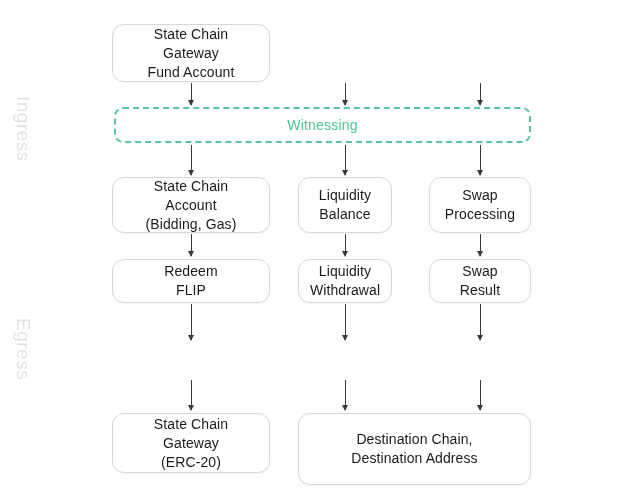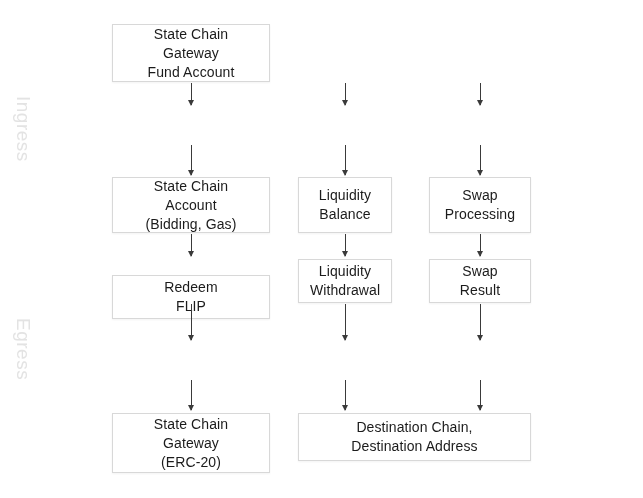--- a/index.html
+++ b/index.html
@@ -17,21 +17,21 @@
     background: #ffffff;
     overflow: hidden;
   }
 
   
   .node {
     position: absolute;
     box-sizing: border-box;
     background: #ffffff;
     border: 1px solid #d8d8d8;
-    border-radius: 0;
+    border-radius: 12px;
     box-shadow: 0 1px 2px rgba(0,0,0,0.05);
     display: flex;
     align-items: center;
     justify-content: center;
     text-align: center;
     color: #1b1b1b;
     font-size: 14px;
     line-height: 19px;
     letter-spacing: 0.1px;
     white-space: pre-line;
@@ -103,40 +103,43 @@
 
   <div class="node" style="left:112px; top:24px; width:158px; height:58px;">State Chain
 Gateway
 Fund Account</div>
 
 
   <div class="arrow" style="left:191px; top:83px; height:22px;"></div>
   <div class="arrow" style="left:345px; top:83px; height:22px;"></div>
   <div class="arrow" style="left:480px; top:83px; height:22px;"></div>
 
+  <div class="band witness" style="left:114px; top:107px; width:417px; height:36px;">
+    <span class="band-label">Witnessing</span>
+  </div>
 
   <div class="arrow" style="left:191px; top:145px; height:30px;"></div>
   <div class="arrow" style="left:345px; top:145px; height:30px;"></div>
   <div class="arrow" style="left:480px; top:145px; height:30px;"></div>
 
   <div class="node" style="left:112px; top:177px; width:158px; height:56px;">State Chain
 Account
 (Bidding, Gas)</div>
 
   <div class="node" style="left:298px; top:177px; width:94px; height:56px;">Liquidity
 Balance</div>
 
   <div class="node" style="left:429px; top:177px; width:102px; height:56px;">Swap
 Processing</div>
 
   <div class="arrow" style="left:191px; top:234px; height:22px;"></div>
   <div class="arrow" style="left:345px; top:234px; height:22px;"></div>
   <div class="arrow" style="left:480px; top:234px; height:22px;"></div>
 
-  <div class="node" style="left:112px; top:259px; width:158px; height:44px;margin-top:16px;">Redeem
+  <div class="node" style="left:112px; top:259px; width:158px; height:44px;">Redeem
 FLIP</div>
 
   <div class="node" style="left:298px; top:259px; width:94px; height:44px;">Liquidity
 Withdrawal</div>
 
   <div class="node" style="left:429px; top:259px; width:102px; height:44px;">Swap
 Result</div>
 
   <div class="arrow" style="left:191px; top:304px; height:36px;"></div>
   <div class="arrow" style="left:345px; top:304px; height:36px;"></div>
@@ -144,16 +147,16 @@
 
 
   <div class="arrow" style="left:191px; top:380px; height:30px;"></div>
   <div class="arrow" style="left:345px; top:380px; height:30px;"></div>
   <div class="arrow" style="left:480px; top:380px; height:30px;"></div>
 
   <div class="node" style="left:112px; top:413px; width:158px; height:60px;">State Chain
 Gateway
 (ERC-20)</div>
 
-  <div class="node" style="left:298px; top:413px; width:233px; height:48px;">Destination Chain,
+  <div class="node" style="left:298px; top:413px; width:233px; height:72px;">Destination Chain,
 Destination Address</div>
 
 </div>
 
 </body></html>

